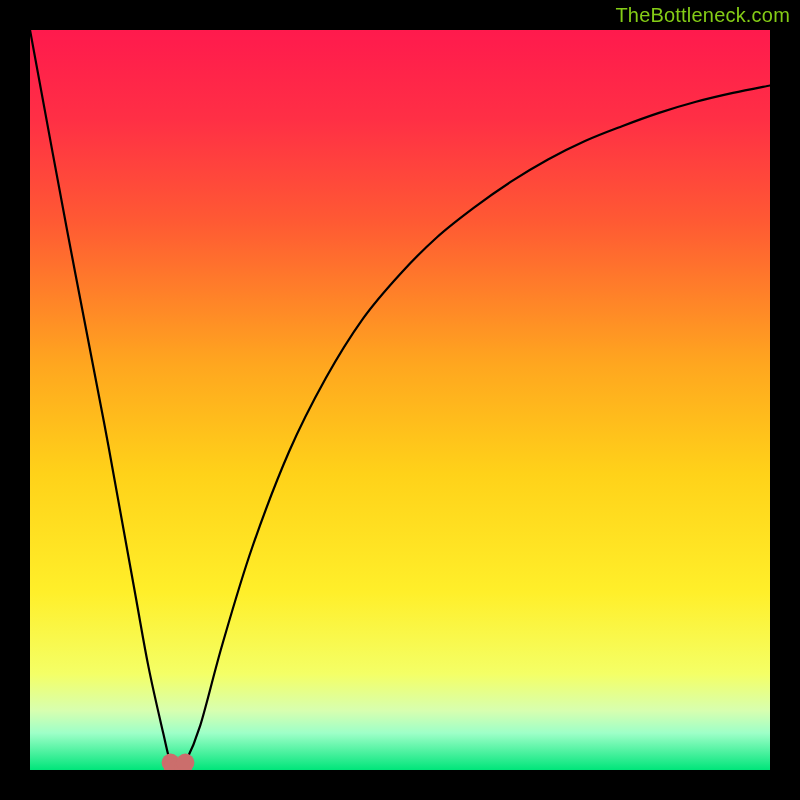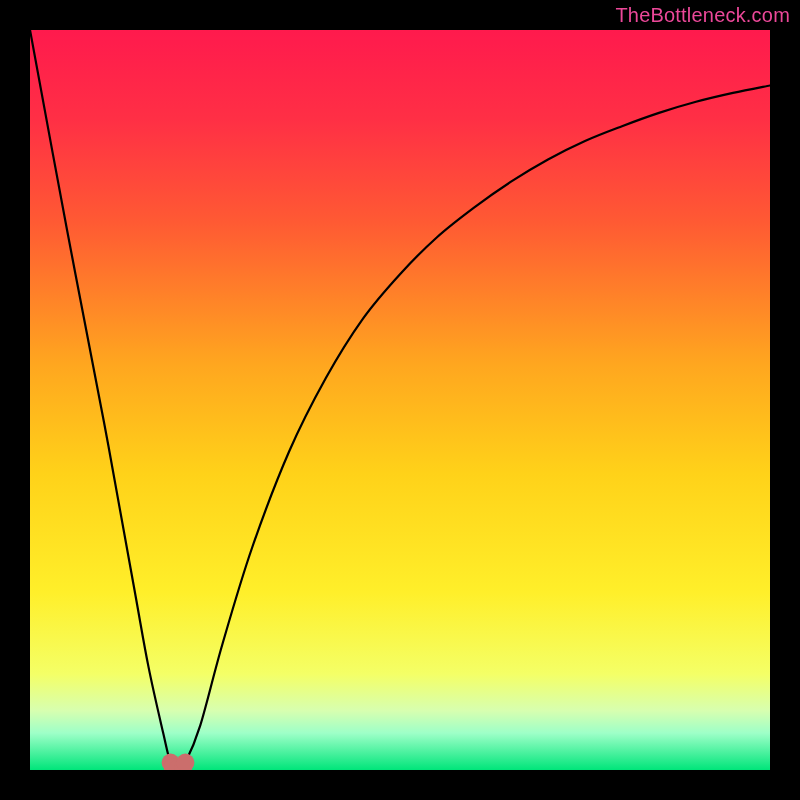--- a/index.html
+++ b/index.html
@@ -39,21 +39,21 @@
     left: 0;
     top: 0;
     width: 740px;
     height: 740px;
     overflow: visible;
   }
   .watermark {
     position: absolute;
     top: 4px;
     right: 10px;
-    color: #ec4899;
+    color: #84cc16;
     font-size: 20px;
     letter-spacing: 0.2px;
     font-weight: 400;
   }
 </style>
 </head>
 <body>
 
 <div class="frame">
   <div class="plot-area">

